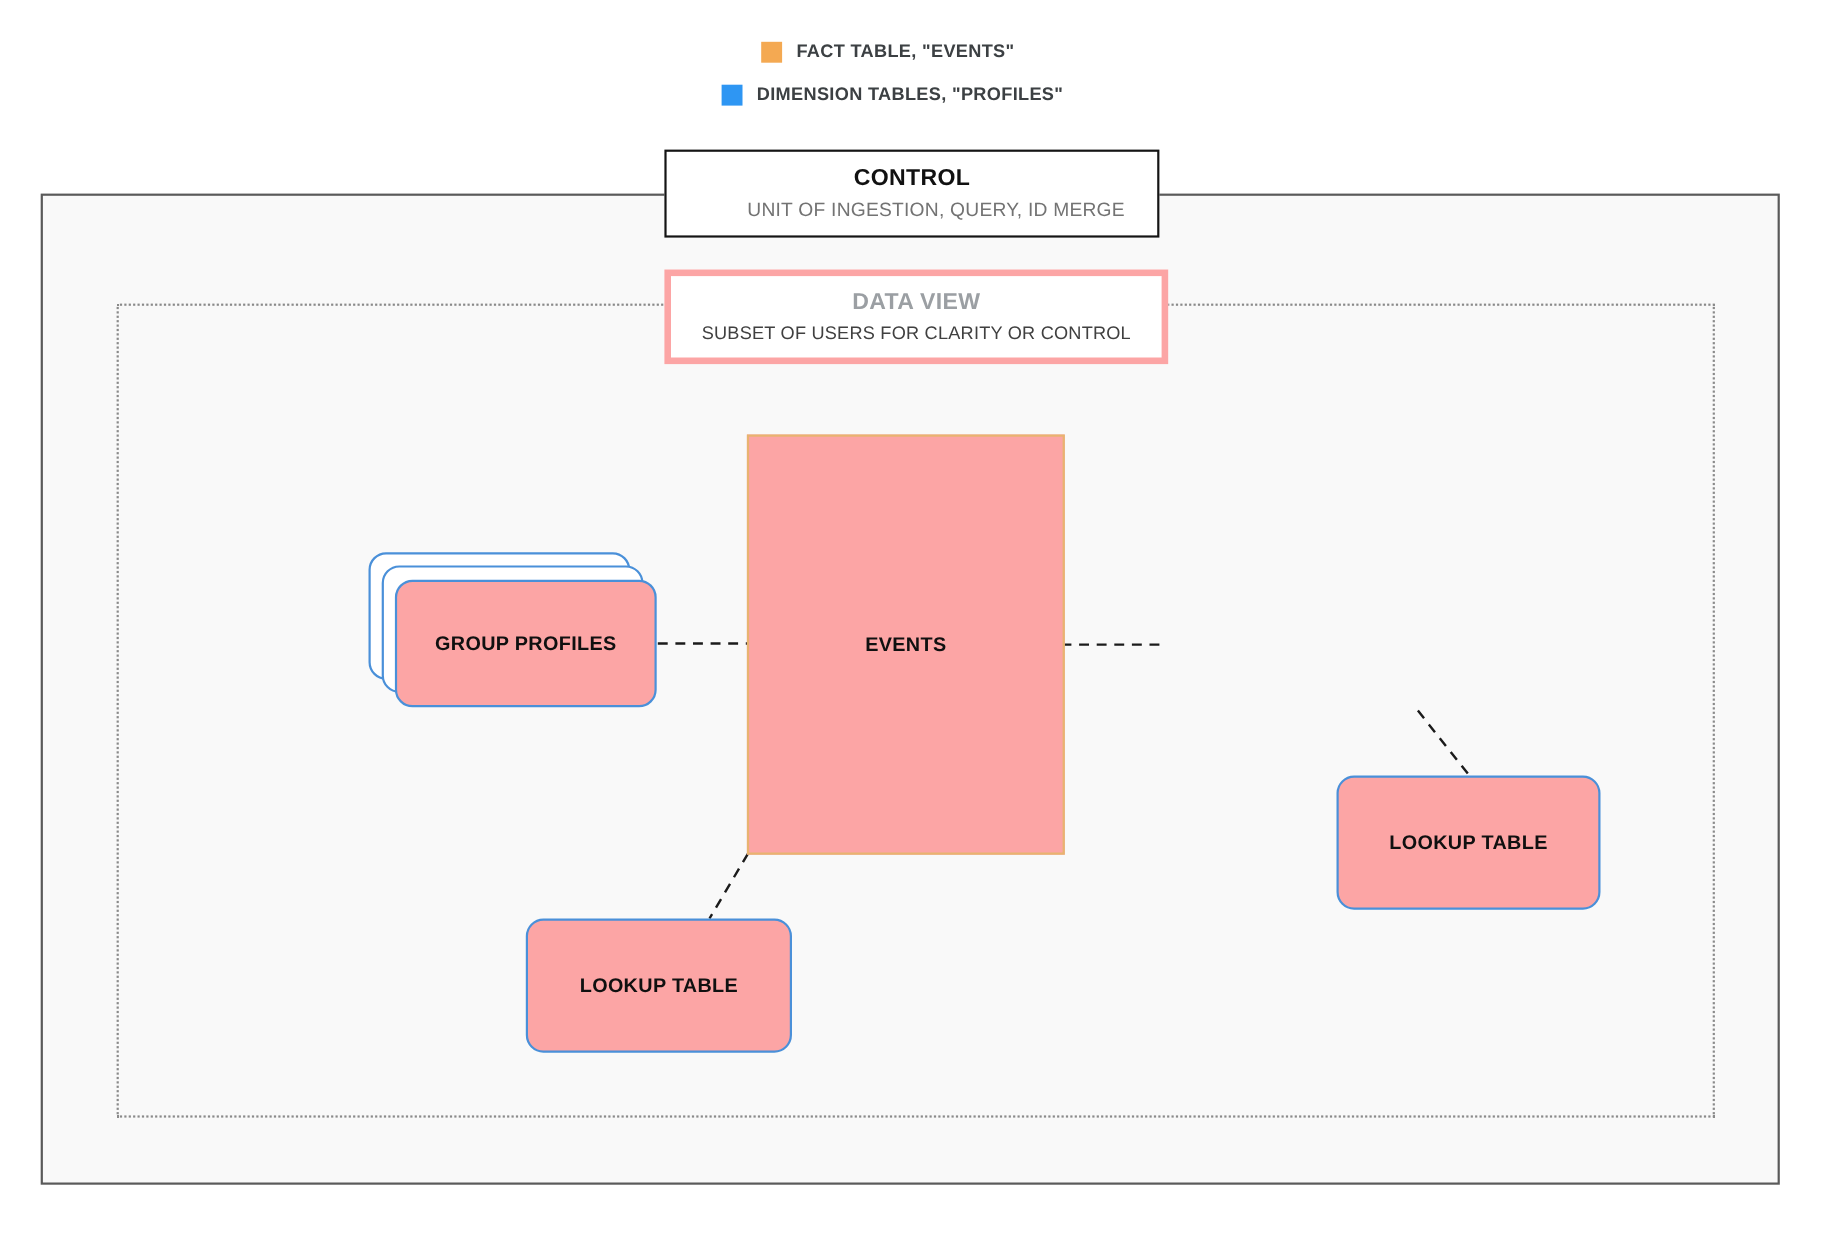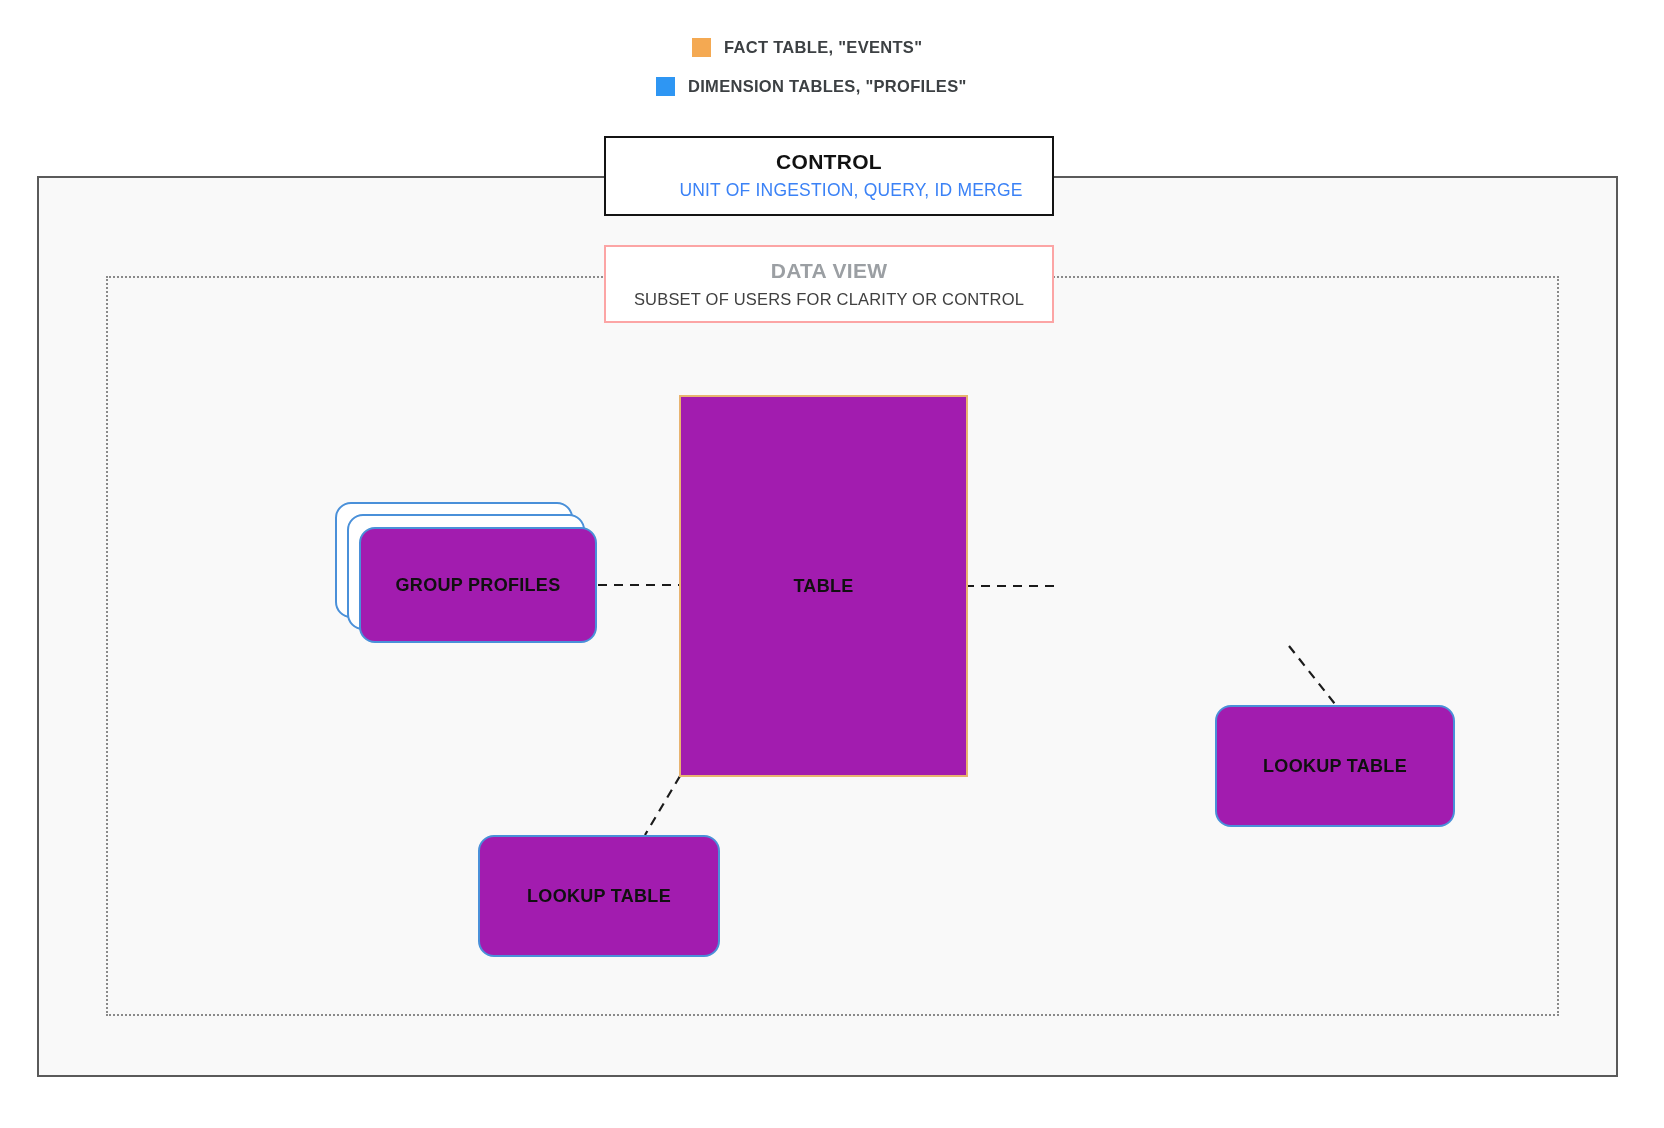--- a/index.html
+++ b/index.html
@@ -60,47 +60,47 @@
     z-index: 6;
   }
   .project-box {
     top: 136px;
     height: 76px;
     border: 2px solid #141414;
   }
   .data-view-box {
     top: 245px;
     height: 74px;
-    border: 2px solid #fca5a5;
+    border: 6px solid #fca5a5;
   }
   .header-title {
     margin-top: 11px;
     font-size: 21px;
     font-weight: 700;
     line-height: 26px;
     letter-spacing: 0.3px;
   }
   .header-subtitle {
     margin-top: 3px;
     font-size: 17.5px;
     font-weight: 400;
     line-height: 24px;
     letter-spacing: 0.2px;
   }
   .project-box .header-title { color: #111111; }
-  .project-box .header-subtitle { color: #3b82f6; padding-left: 44px; }
+  .project-box .header-subtitle { color: #737373; padding-left: 44px; }
   .data-view-box .header-title { color: #9b9fa3; }
   .data-view-box .header-subtitle { color: #404040; font-size: 16.5px; }
   
   .node {
     position: absolute;
     display: flex;
     align-items: center;
     justify-content: center;
-    background: #a21caf;
+    background: #fca5a5;
     font-size: 18px;
     font-weight: 700;
     color: #101010;
     letter-spacing: 0.3px;
     white-space: nowrap;
     z-index: 4;
   }
   .node-fact {
     left: 679px; top: 395px;
     width: 285px; height: 378px;
@@ -145,21 +145,21 @@
   <div class="dotted-rect"></div>
 
   <svg class="connectors" viewBox="0 0 1664 1128" xmlns="http://www.w3.org/2000/svg">
     <line x1="598" y1="585" x2="680" y2="585" stroke="#1b1b1b" stroke-width="2.2" stroke-dasharray="9 7"></line>
     <line x1="965" y1="586" x2="1056" y2="586" stroke="#1b1b1b" stroke-width="2.2" stroke-dasharray="9 7"></line>
     <line x1="1289" y1="646" x2="1335" y2="704" stroke="#1b1b1b" stroke-width="2.2" stroke-dasharray="9 7"></line>
     <line x1="680" y1="776" x2="645" y2="835" stroke="#1b1b1b" stroke-width="2.2" stroke-dasharray="9 7"></line>
   </svg>
 
   <div class="node node-fact">
-    <span>TABLE</span>
+    <span>EVENTS</span>
   </div>
 
   <div class="stack-card" style="left:335px; top:502px; z-index:4;"></div>
   <div class="stack-card" style="left:347px; top:514px; z-index:4;"></div>
   <div class="node node-dim" style="left:359px; top:527px; width:234px; height:112px; z-index:5;">
     <span>GROUP PROFILES</span>
   </div>
 
 
   <div class="node node-dim" style="left:1215px; top:705px; width:236px; height:118px;">

